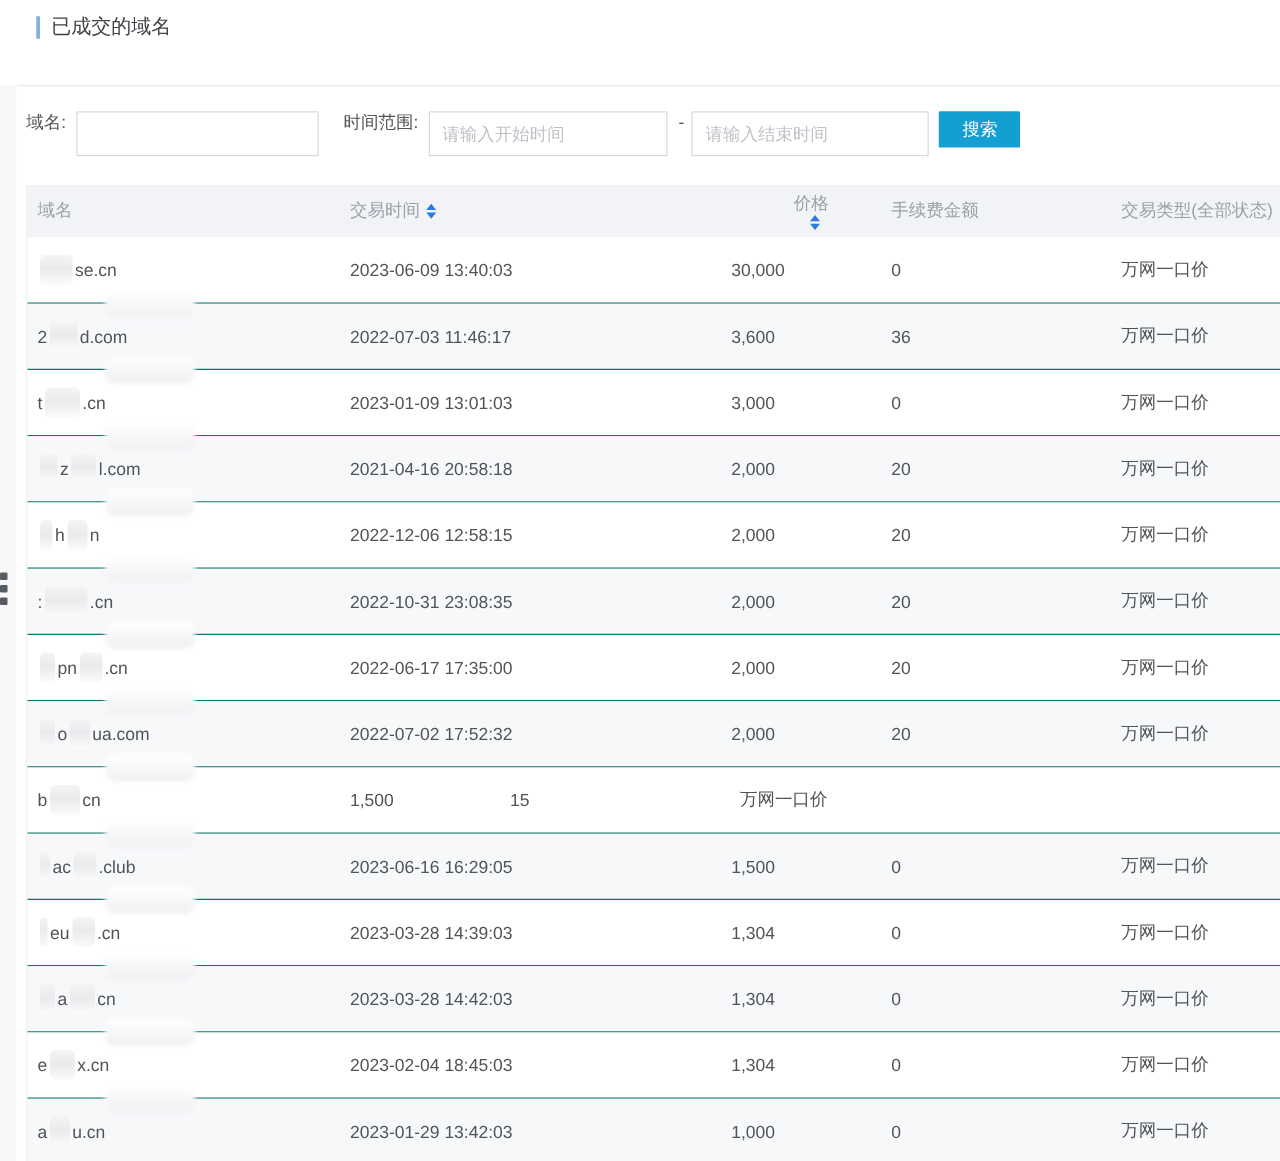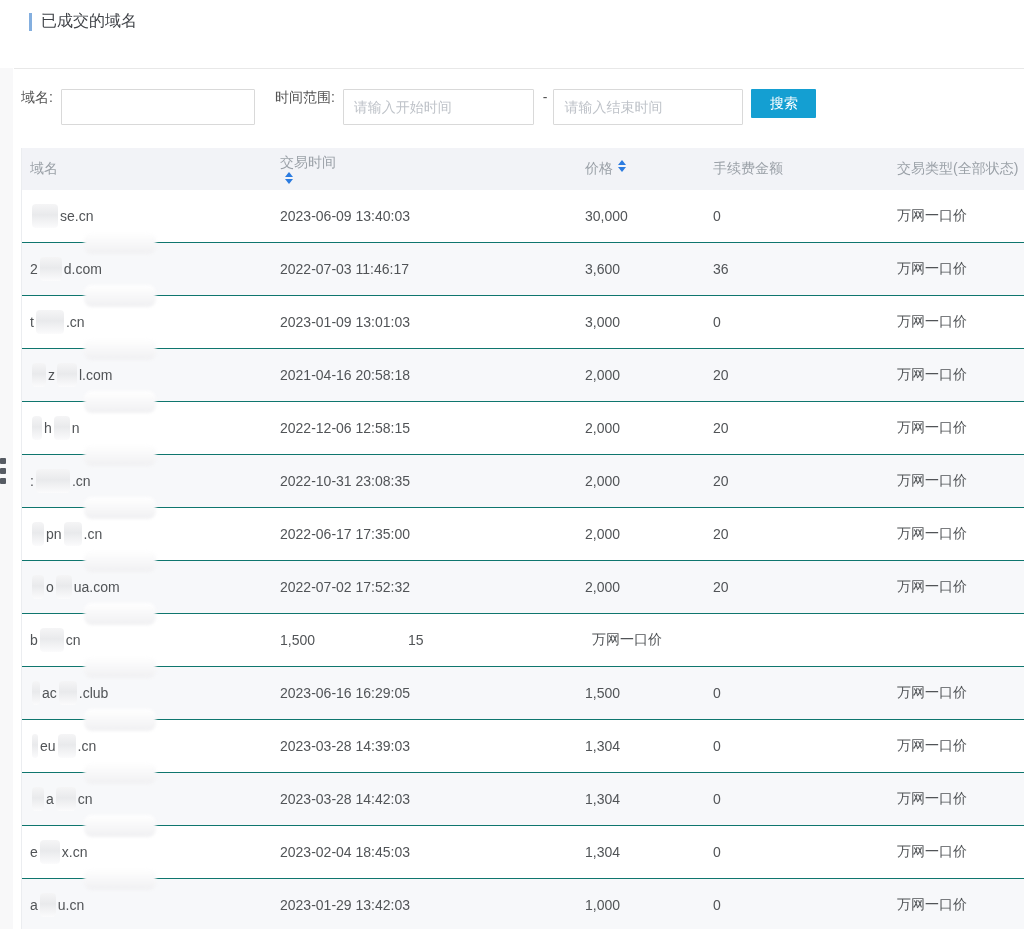--- a/index.html
+++ b/index.html
@@ -22,28 +22,28 @@
   .inp.domain{width:194px;margin-left:8px;}
   .lbl2{margin-left:20px;}
   .inp.time{width:191px;margin-left:8px;}
   .dash{margin:0 6px 0 9px;color:#555;font-size:14px;}
   .inp.time2{width:190px;}
   .search-btn{margin-left:8px;width:65px;height:29px;background:#149fd2;color:#fff;border:none;
     font-size:14px;cursor:pointer;border-radius:1px;font-family:inherit;}
   
   .table{left:21px;top:148px;width:1003px;border-left:1px solid #ebedf0;box-sizing:border-box;}
   .thead{display:flex;height:42px;background:#f2f3f7;align-items:center;}
-  .th{display:flex;font-size:14px;color:#9ba1a8;box-sizing:border-box;white-space:nowrap;}
+  .th{display:flex;align-items:center;font-size:14px;color:#9ba1a8;box-sizing:border-box;white-space:nowrap;}
   .tr{display:flex;height:52px;align-items:center;border-bottom:1px solid #0f766e;position:relative;
     font-size:14px;color:#515457;background:#fff;}
   .tr:nth-child(even){background:#f7f8fa;}
   .td{box-sizing:border-box;white-space:nowrap;overflow:visible;}
   .c0{width:258px;padding-left:8px;}
-  .c1{width:305px;flex-direction:column;}
-  .c2{width:128px;}
+  .c1{width:305px;}
+  .c2{width:128px;flex-direction:column;}
   .c3{width:184px;}
   .c4{flex:1;min-width:120px;}
   .sort-icon{display:inline-flex;flex-direction:column;margin-left:5px;}
   .sort-icon i{display:block;width:0;height:0;border-left:4px solid transparent;border-right:4px solid transparent;}
   .s-up{border-bottom:5px solid #2b7be0;margin-bottom:2px;}
   .s-dn{border-top:5px solid #2b7be0;}
   
   .redact{display:inline-block;height:24px;vertical-align:-7px;border-radius:4px;margin:0 2px;
     background:linear-gradient(180deg,#f5f5f6,#e9eaec 45%,#fbfbfc);filter:blur(0.6px);}
   .spill{display:none;position:absolute;left:62px;top:-11px;width:72px;height:22px;border-radius:8px;

